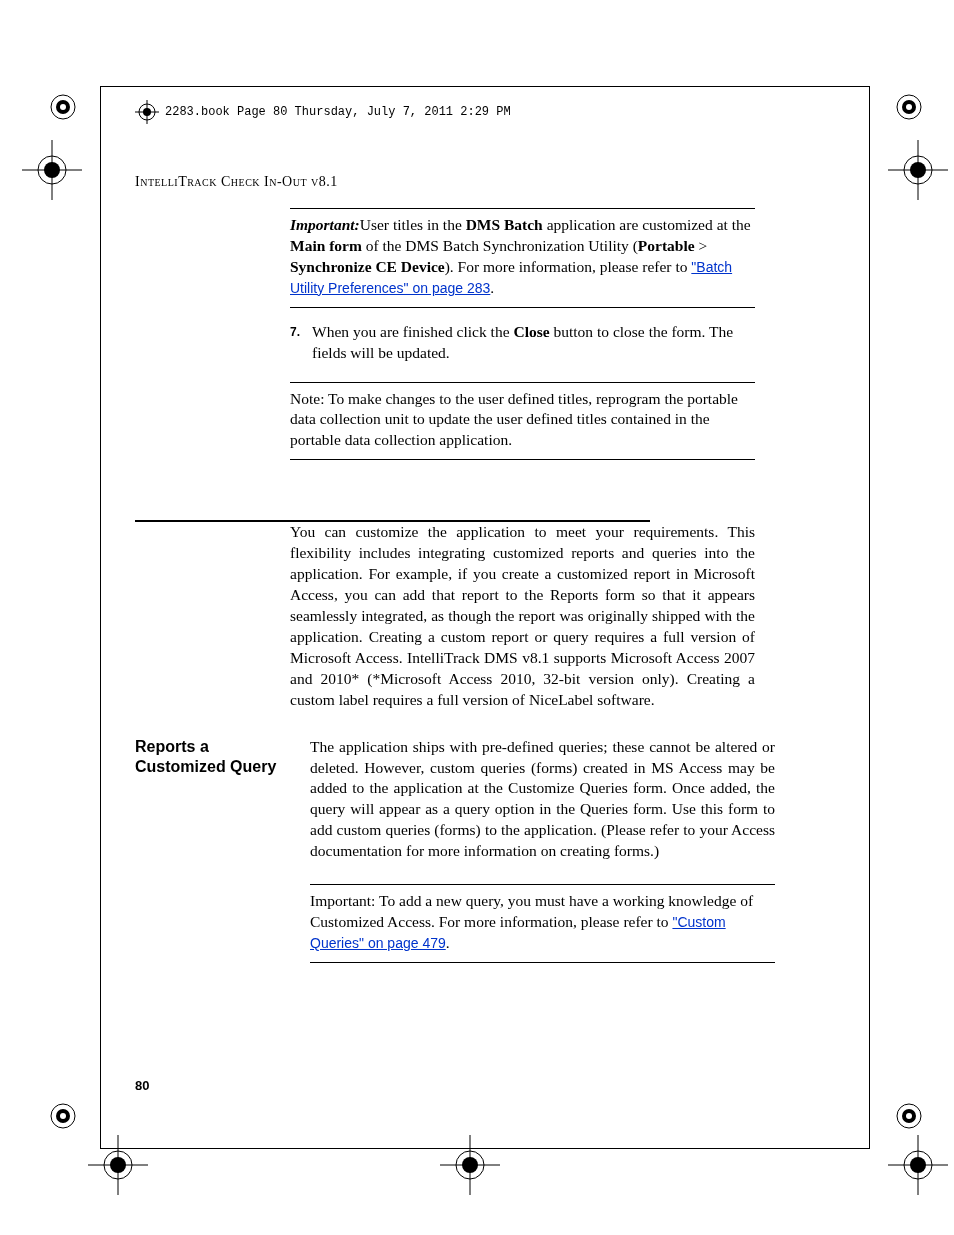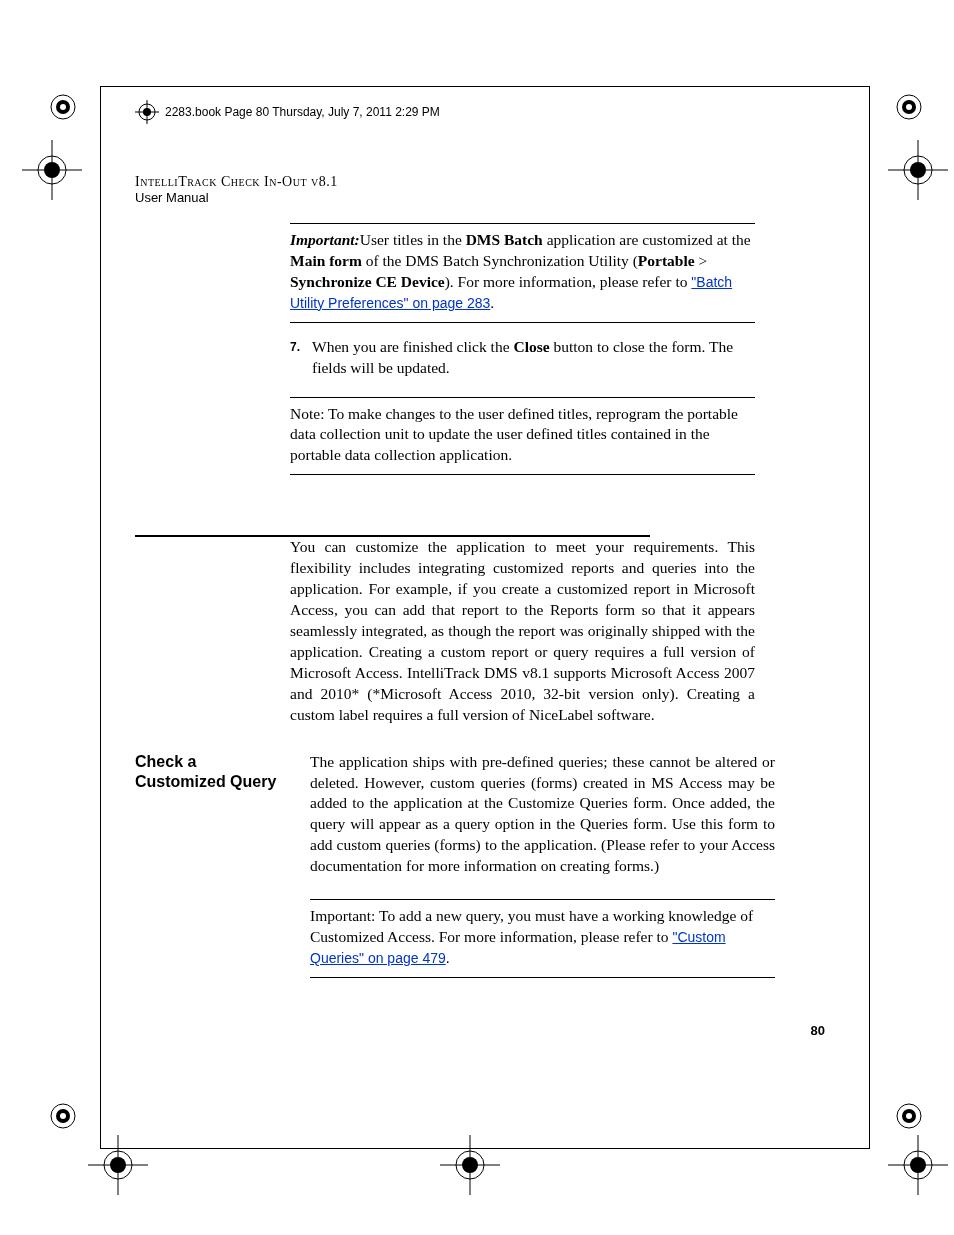--- a/index.html
+++ b/index.html
@@ -17,21 +17,21 @@
     position: absolute;
     left: 135px;
     top: 100px;
     width: 690px;
   }
   .crop-row {
     display: flex;
     align-items: center;
     gap: 6px;
     font-size: 12px;
-    font-family: Liberation Sans, sans-serif;
+    font-family: Liberation Mono, monospace;
     margin-bottom: 50px;
   }
   .crop-row svg { flex: 0 0 auto; }
   .header-block {
     font-size: 14px;
     margin-bottom: 18px;
   }
   .header-title {
     font-variant: small-caps;
     letter-spacing: 0.5px;
@@ -143,21 +143,20 @@
         <line x1="12" y1="0" x2="12" y2="24" stroke="#000"></line>
         <line x1="0" y1="12" x2="24" y2="12" stroke="#000"></line>
         <circle cx="12" cy="12" r="8" fill="none" stroke="#000"></circle>
         <circle cx="12" cy="12" r="4" fill="#000"></circle>
       </svg>
     <span>2283.book  Page 80  Thursday, July 7, 2011  2:29 PM</span>
   </div>
 
   <div class="header-block">
     <div class="header-title">IntelliTrack Check In-Out v8.1</div>
-    <div class="header-sub">User Manual</div>
   </div>
 
   <div class="body-col">
     <div class="rule-top rule-bot note-box">
       <span class="lead-b">Important:</span><span class="ital">User titles in the </span><span class="ital bold">DMS Batch</span><span class="ital"> application are customized at the </span><span class="ital bold">Main form</span><span class="ital"> of the DMS Batch Synchronization Utility (</span><span class="bold">Portable</span><span> &gt; </span><span class="bold">Synchronize CE Device</span><span class="ital">). For more information, please refer to </span><a href="#" class="link">"Batch Utility Preferences" on page 283</a><span class="ital">.</span>
     </div>
 
     <div class="step">
       <div class="step-num">7.</div>
       <div class="step-text">
@@ -170,24 +169,24 @@
     </div>
   </div>
 
   <div class="section-rule"></div>
 
   <div class="body-col">
     <div class="para">You can customize the application to meet your requirements. This flexibility includes integrating customized reports and queries into the application. For example, if you create a customized report in Microsoft Access, you can add that report to the Reports form so that it appears seamlessly integrated, as though the report was originally shipped with the application. Creating a custom report or query requires a full version of Microsoft Access. IntelliTrack DMS v8.1 supports Microsoft Access 2007 and 2010* (*Microsoft Access 2010, 32-bit version only). Creating a custom label requires a full version of NiceLabel software.</div>
   </div>
 
   <div class="two-col">
-    <div class="side-head">Check a Customized Query</div>
+    <div class="side-head">Reports a Customized Query</div>
     <div style="width:465px;">
       <div class="para">The application ships with pre-defined queries; these cannot be altered or deleted. However, custom queries (forms) created in MS Access may be added to the application at the Customize Queries form. Once added, the query will appear as a query option in the Queries form. Use this form to add custom queries (forms) to the application. (Please refer to your Access documentation for more information on creating forms.)</div>
 
       <div class="rule-top rule-bot note-box ital" style="margin-top:22px;">
         <span>Important:</span><span>   To add a new query, you must have a working knowledge of Customized Access. For more information, please refer to </span><a href="#" class="link">"Custom Queries" on page 479</a><span>.</span>
       </div>
     </div>
   </div>
 
-  <div class="pagenum" style="position:relative; text-align:right;">80</div>
+  <div class="pagenum" style="position:relative; margin-top:70px;">80</div>
 </div>
 
 </body></html>

